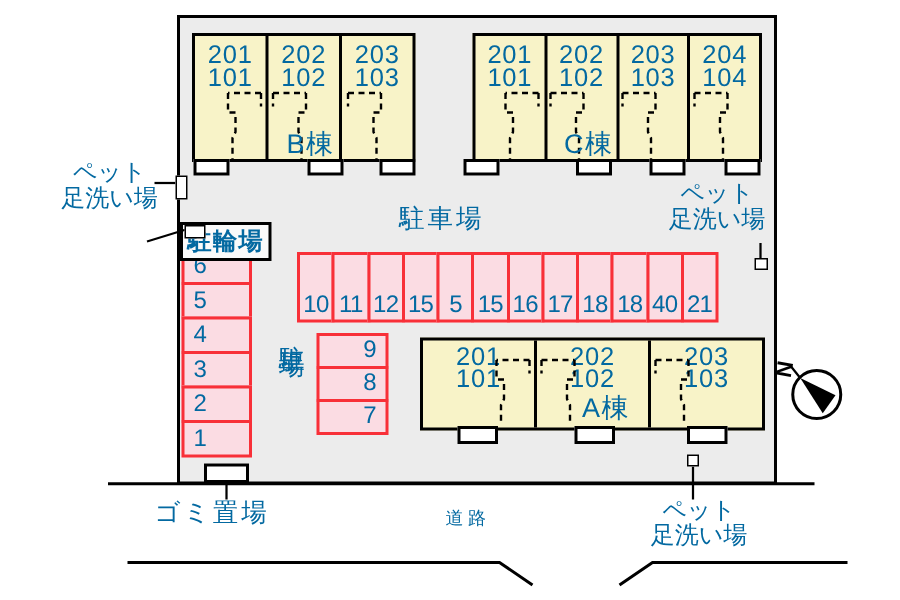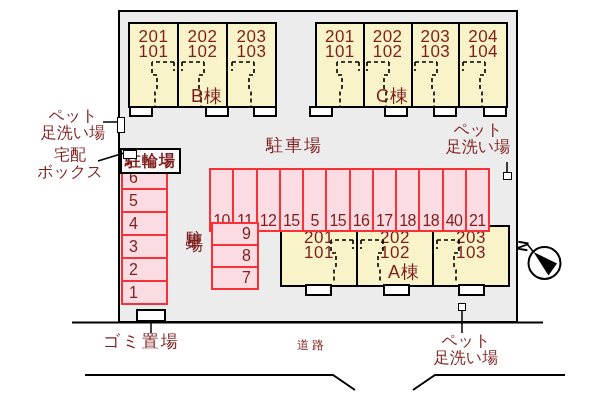--- a/index.html
+++ b/index.html
@@ -1,19 +1,19 @@
 <!DOCTYPE html>
 <html><head>
 <meta charset="utf-8">
 <style>
   * { box-sizing: border-box; margin: 0; padding: 0; }
   html,body { background:#fff; }
   #canvas {
     position: relative; width: 600px; height: 400px; background: #fff;
-    font-family: "Liberation Sans", "DejaVu Sans", sans-serif; color: #7f1d1d;
+    font-family: "Liberation Sans", "DejaVu Sans", sans-serif; color: #0369a1;
     overflow: hidden;
   }
   .abs { position: absolute; }
   .site { background: #ececec; border: 2px solid #000; z-index: 1; }
   .bldg { background: #f8f3c8; border: 2px solid #000; display: flex; z-index: 2; }
   .unit { flex: 1; border-right: 2px solid #000; display: flex; flex-direction: column; align-items: center; }
   .unit:last-child { border-right: none; }
   .bc-pad { padding-top: 5px; }
   .a-pad { padding-top: 3px; }
   .room { font-size: 17px; line-height: 15px; text-align: center; letter-spacing: .5px; }
@@ -101,21 +101,21 @@
   <div class="abs porch" style="left:253px;top:106px;width:24px;height:11px"></div>
   <div class="abs porch" style="left:309px;top:106px;width:24px;height:11px"></div>
   <div class="abs porch" style="left:384px;top:106px;width:24px;height:11px"></div>
   <div class="abs porch" style="left:433px;top:106px;width:24px;height:11px"></div>
   <div class="abs porch" style="left:483px;top:106px;width:24px;height:11px"></div>
   <div class="abs porch" style="left:305px;top:284px;width:27px;height:12px"></div>
   <div class="abs porch" style="left:383px;top:284px;width:27px;height:12px"></div>
   <div class="abs porch" style="left:458px;top:284px;width:27px;height:12px"></div>
 
   <div class="abs lab17" style="left:266px;top:134px">駐車場</div>
-  <div class="abs prow" style="left:209px;top:168px;width:281px;height:64px">
+  <div class="abs prow" style="left:198px;top:168px;width:281px;height:47px">
     <div class="pcell">10</div>
     <div class="pcell">11</div>
     <div class="pcell">12</div>
     <div class="pcell">15</div>
     <div class="pcell">5</div>
     <div class="pcell">15</div>
     <div class="pcell">16</div>
     <div class="pcell">17</div>
     <div class="pcell">18</div>
     <div class="pcell">18</div>
@@ -144,24 +144,20 @@
   <div class="abs marker thin" style="left:117px;top:117px;width:8px;height:16px"></div>
   <div class="abs marker thin" style="left:123px;top:150px;width:14px;height:9px"></div>
   <div class="abs marker thin" style="left:503px;top:172px;width:9px;height:8px"></div>
   <div class="abs marker thin" style="left:458px;top:303px;width:8px;height:8px"></div>
   <div class="abs marker" style="left:136px;top:309px;width:30px;height:13px"></div>
 
   <div class="abs lab" style="left:28px;top:107px;width:90px">
     <div>ペット</div>
     <div>足洗い場</div>
   </div>
-  <div class="abs lab" style="left:25px;top:146px;width:90px">
-    <div>宅配</div>
-    <div>ボックス</div>
-  </div>
   <div class="abs lab" style="left:433px;top:121px;width:90px">
     <div>ペット</div>
     <div>足洗い場</div>
   </div>
   <div class="abs lab" style="left:420px;top:332px;width:92px">
     <div>ペット</div>
     <div>足洗い場</div>
   </div>
   <div class="abs lab17" style="left:103px;top:330px">ゴミ置場</div>
   <div class="abs road-lab" style="left:297px;top:337px">道路</div>

